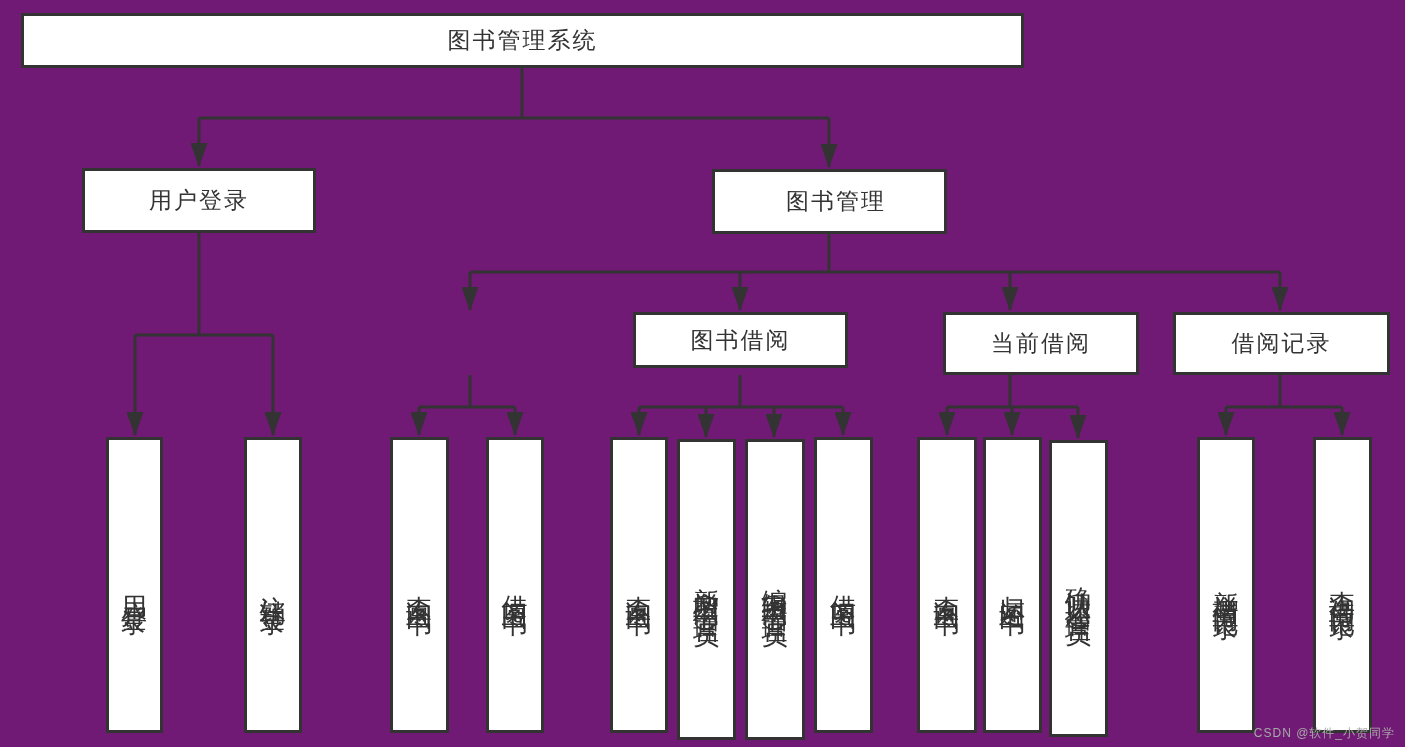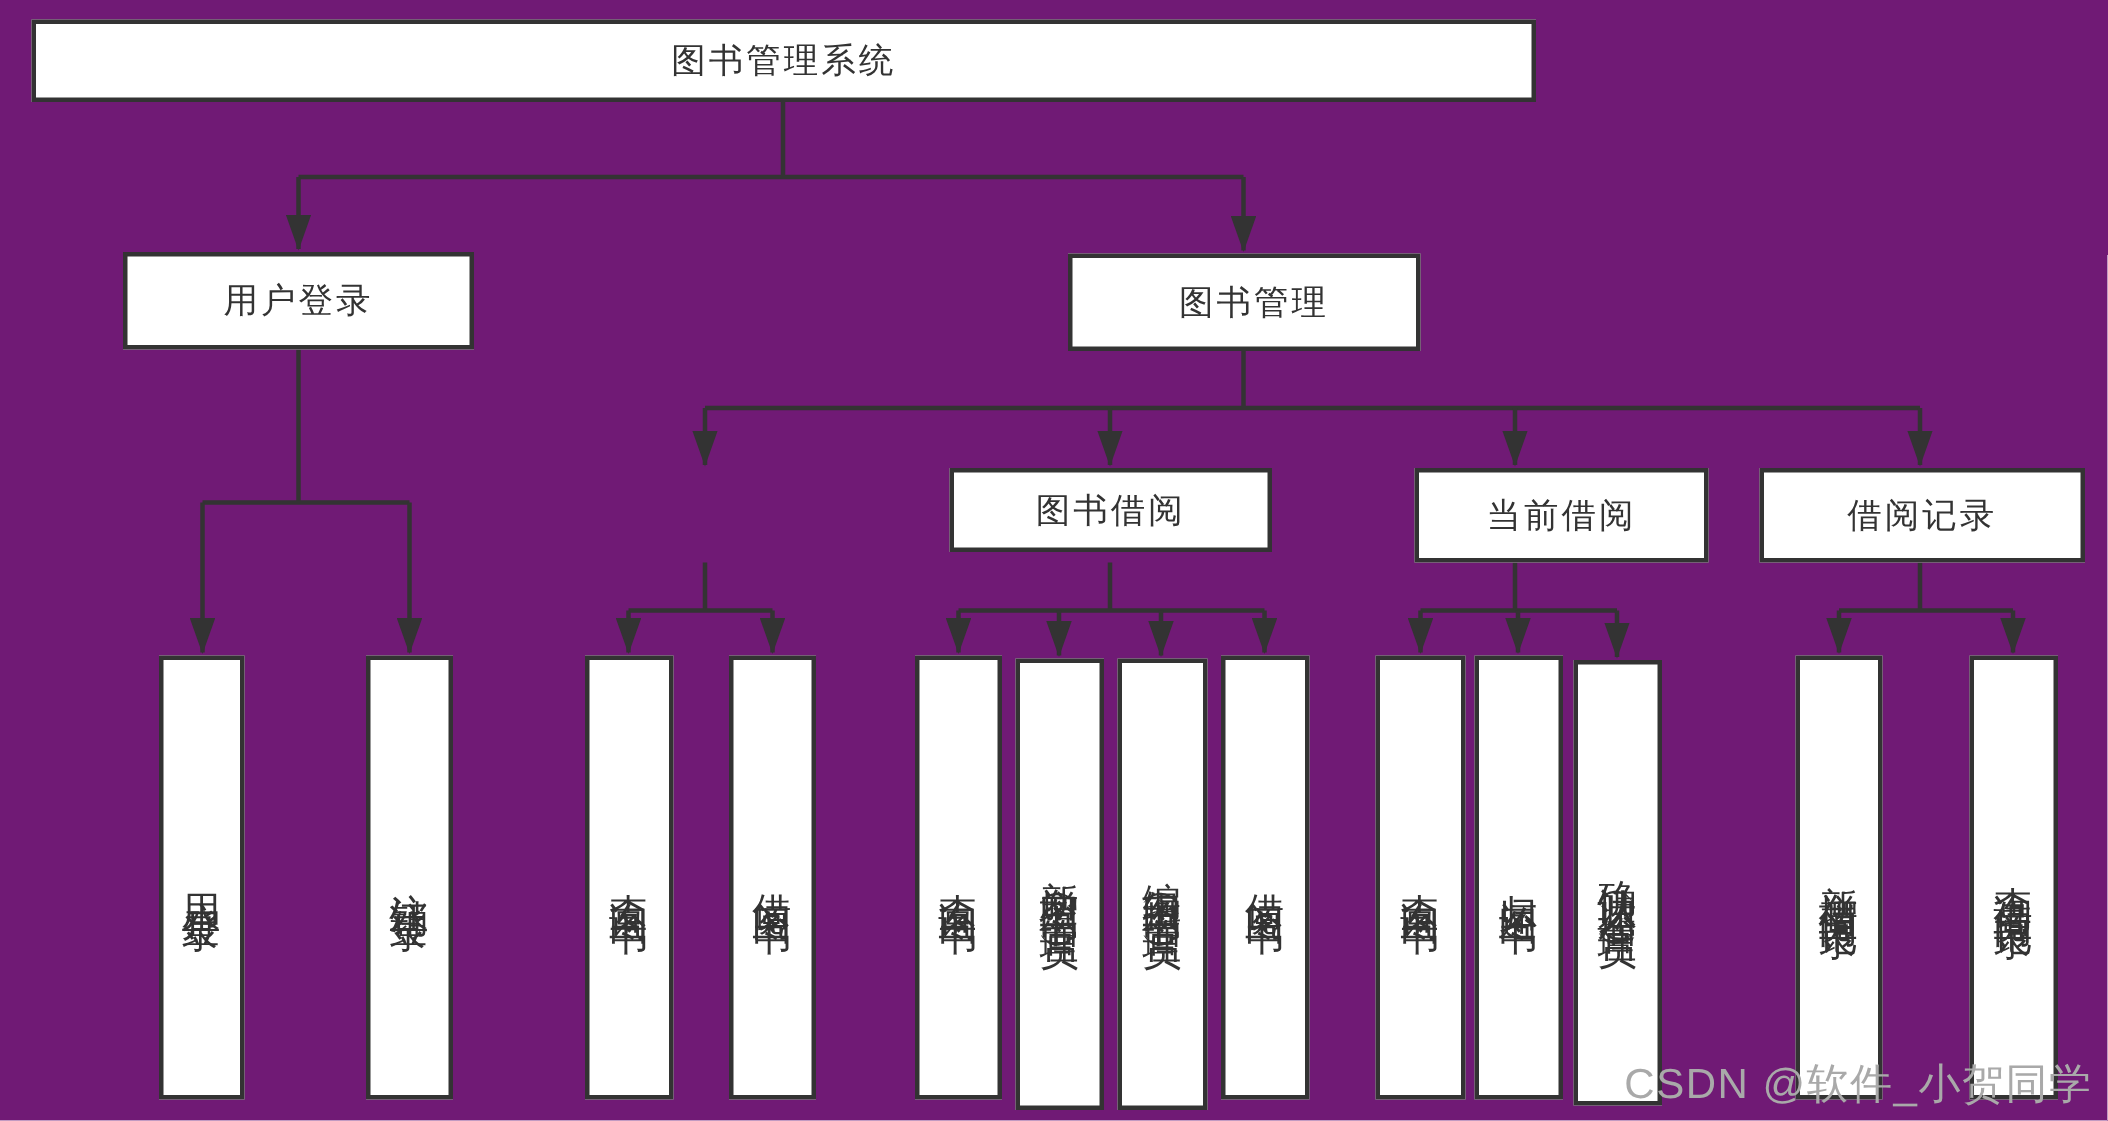--- a/index.html
+++ b/index.html
@@ -42,21 +42,21 @@
     writing-mode: vertical-rl;
     text-orientation: mixed;
     font-size: 26px;
     letter-spacing: 5px;
     line-height: 1;
   }
   .watermark {
     position: absolute;
     right: 10px;
     bottom: 5px;
-    font-size: 28px;
+    font-size: 12px;
     letter-spacing: 1px;
     color: #a9a9a9;
     white-space: nowrap;
   }
 </style>
 </head>
 <body>
 
 <div id="stage">
 

